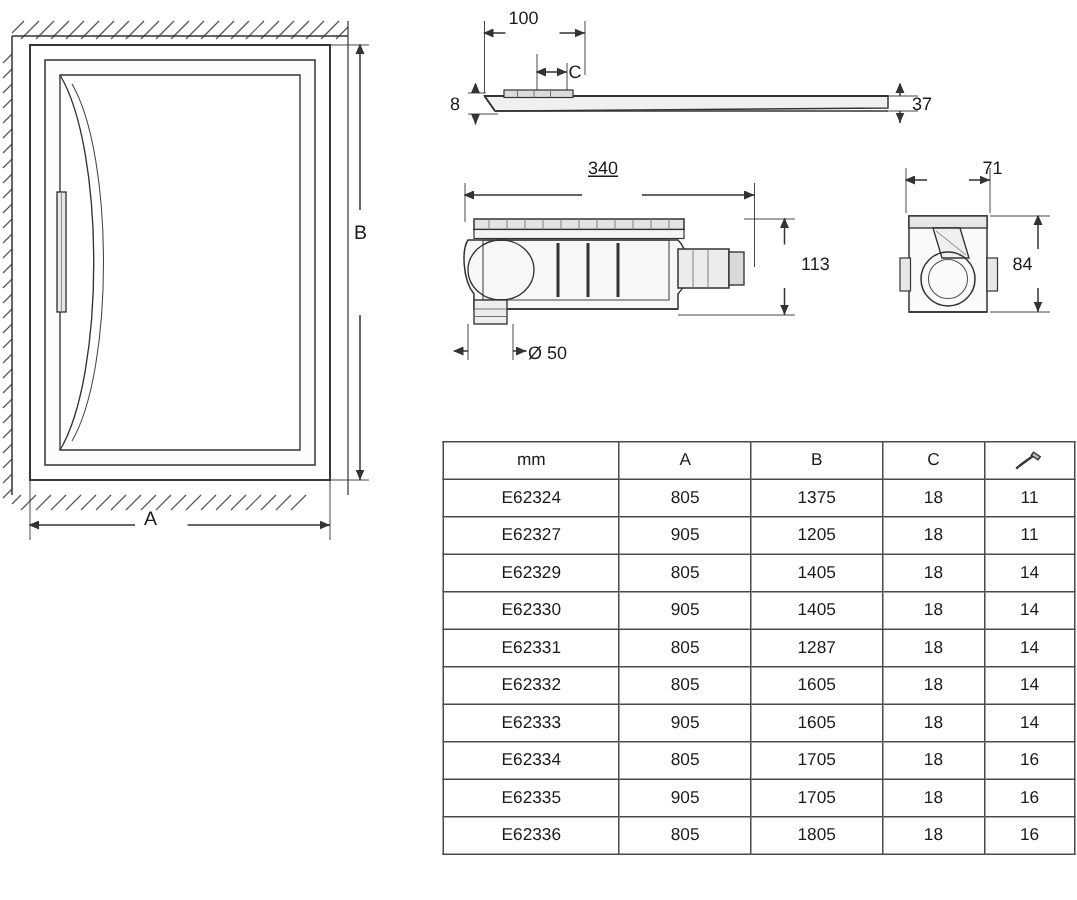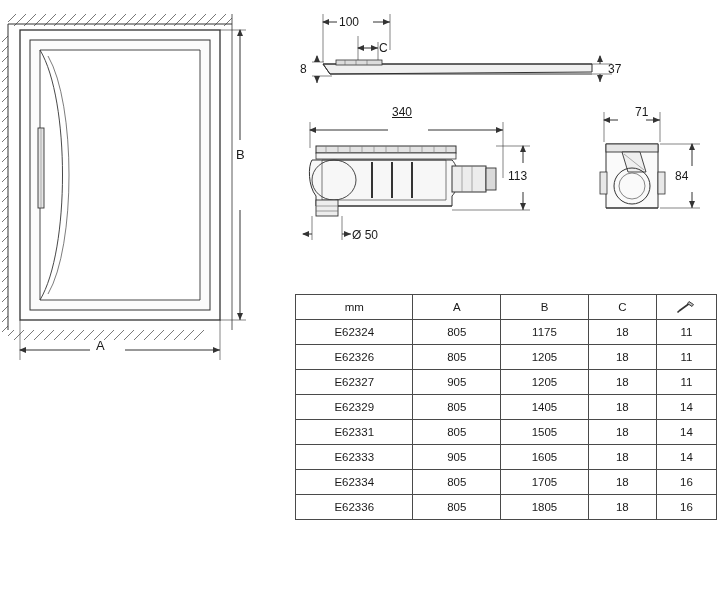--- a/index.html
+++ b/index.html
@@ -287,30 +287,30 @@
       <line x1="660" y1="144" x2="700" y2="144" stroke="#333" stroke-width="0.6"></line>
       <line x1="660" y1="208" x2="700" y2="208" stroke="#333" stroke-width="0.6"></line>
       <line x1="692" y1="144" x2="692" y2="166" marker-start="url(#arS)"></line>
       <line x1="692" y1="192" x2="692" y2="208" marker-end="url(#ar)"></line>
     </g>
   </svg>
 
   <div class="lbl" style="left:236px; top:147px; font-size:13px;">B</div>
   <div class="lbl" style="left:96px; top:338px; font-size:13px;">A</div>
 
-  <div class="lbl" style="left:339px; top:15px;">100</div>
+  <div class="lbl" style="left:339px; top:5px;">100</div>
   <div class="lbl" style="left:379px; top:41px;">C</div>
   <div class="lbl" style="left:300px; top:62px;">8</div>
   <div class="lbl" style="left:608px; top:62px;">37</div>
 
   <div class="lbl" style="left:392px; top:105px;text-decoration:underline;">340</div>
-  <div class="lbl" style="left:508px; top:169px;">113</div>
+  <div class="lbl" style="left:534px; top:169px;">113</div>
   <div class="lbl" style="left:352px; top:228px;">Ø 50</div>
 
-  <div class="lbl" style="left:635px; top:105px;">71</div>
+  <div class="lbl" style="left:655px; top:105px;">71</div>
   <div class="lbl" style="left:675px; top:169px;">84</div>
 
   <table class="spec-table">
     <thead>
       <tr>
         <th class="c-code">mm</th>
         <th class="c-a">A</th>
         <th class="c-b">B</th>
         <th class="c-c">C</th>
         <th class="c-d hdr-icon">
@@ -319,67 +319,81 @@
             <path d="M13,1.5 L17.5,4.5 L16,6.5 L11.5,3.5 Z" fill="#bbb" stroke="#333" stroke-width="0.9"></path>
             <line x1="3" y1="11" x2="1.5" y2="12.5" stroke="#333" stroke-width="1.6"></line>
           </svg>
         </th>
       </tr>
     </thead>
     <tbody>
         <tr>
           <td class="c-code">E62324</td>
           <td class="c-a">805</td>
-          <td class="c-b">1175</td>
-          <td class="c-c">18</td>
-          <td class="c-d">11</td>
-        </tr>
-        <tr>
-          <td class="c-code">E62326</td>
-          <td class="c-a">805</td>
-          <td class="c-b">1205</td>
+          <td class="c-b">1375</td>
           <td class="c-c">18</td>
           <td class="c-d">11</td>
         </tr>
         <tr>
           <td class="c-code">E62327</td>
           <td class="c-a">905</td>
           <td class="c-b">1205</td>
           <td class="c-c">18</td>
           <td class="c-d">11</td>
         </tr>
         <tr>
           <td class="c-code">E62329</td>
           <td class="c-a">805</td>
           <td class="c-b">1405</td>
           <td class="c-c">18</td>
           <td class="c-d">14</td>
         </tr>
         <tr>
+          <td class="c-code">E62330</td>
+          <td class="c-a">905</td>
+          <td class="c-b">1405</td>
+          <td class="c-c">18</td>
+          <td class="c-d">14</td>
+        </tr>
+        <tr>
           <td class="c-code">E62331</td>
           <td class="c-a">805</td>
-          <td class="c-b">1505</td>
+          <td class="c-b">1287</td>
+          <td class="c-c">18</td>
+          <td class="c-d">14</td>
+        </tr>
+        <tr>
+          <td class="c-code">E62332</td>
+          <td class="c-a">805</td>
+          <td class="c-b">1605</td>
           <td class="c-c">18</td>
           <td class="c-d">14</td>
         </tr>
         <tr>
           <td class="c-code">E62333</td>
           <td class="c-a">905</td>
           <td class="c-b">1605</td>
           <td class="c-c">18</td>
           <td class="c-d">14</td>
         </tr>
         <tr>
           <td class="c-code">E62334</td>
           <td class="c-a">805</td>
           <td class="c-b">1705</td>
           <td class="c-c">18</td>
           <td class="c-d">16</td>
         </tr>
         <tr>
+          <td class="c-code">E62335</td>
+          <td class="c-a">905</td>
+          <td class="c-b">1705</td>
+          <td class="c-c">18</td>
+          <td class="c-d">16</td>
+        </tr>
+        <tr>
           <td class="c-code">E62336</td>
           <td class="c-a">805</td>
           <td class="c-b">1805</td>
           <td class="c-c">18</td>
           <td class="c-d">16</td>
         </tr>
       </tbody>
   </table>
 
 </div>

